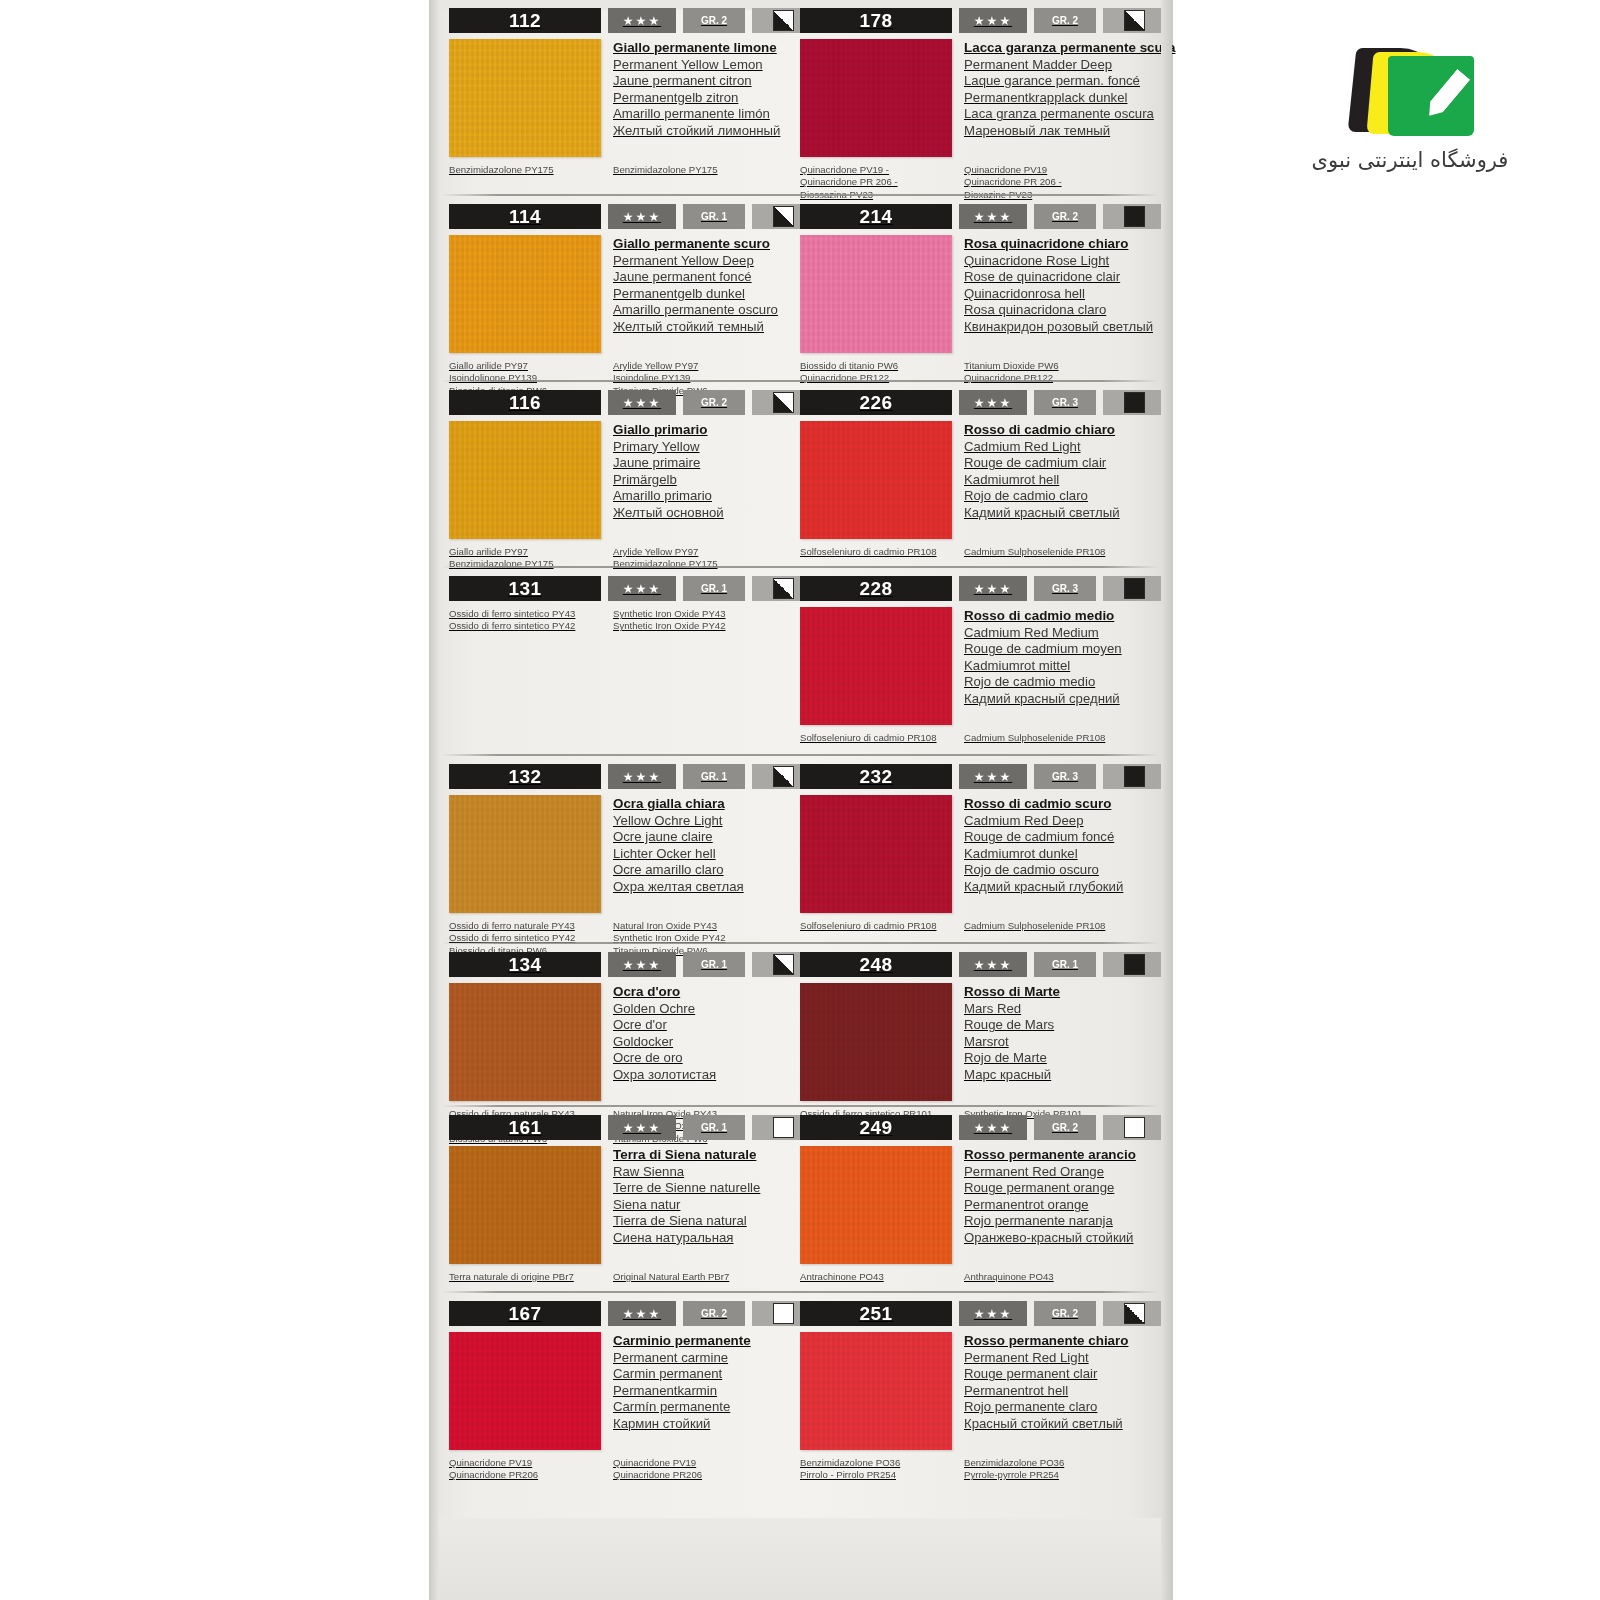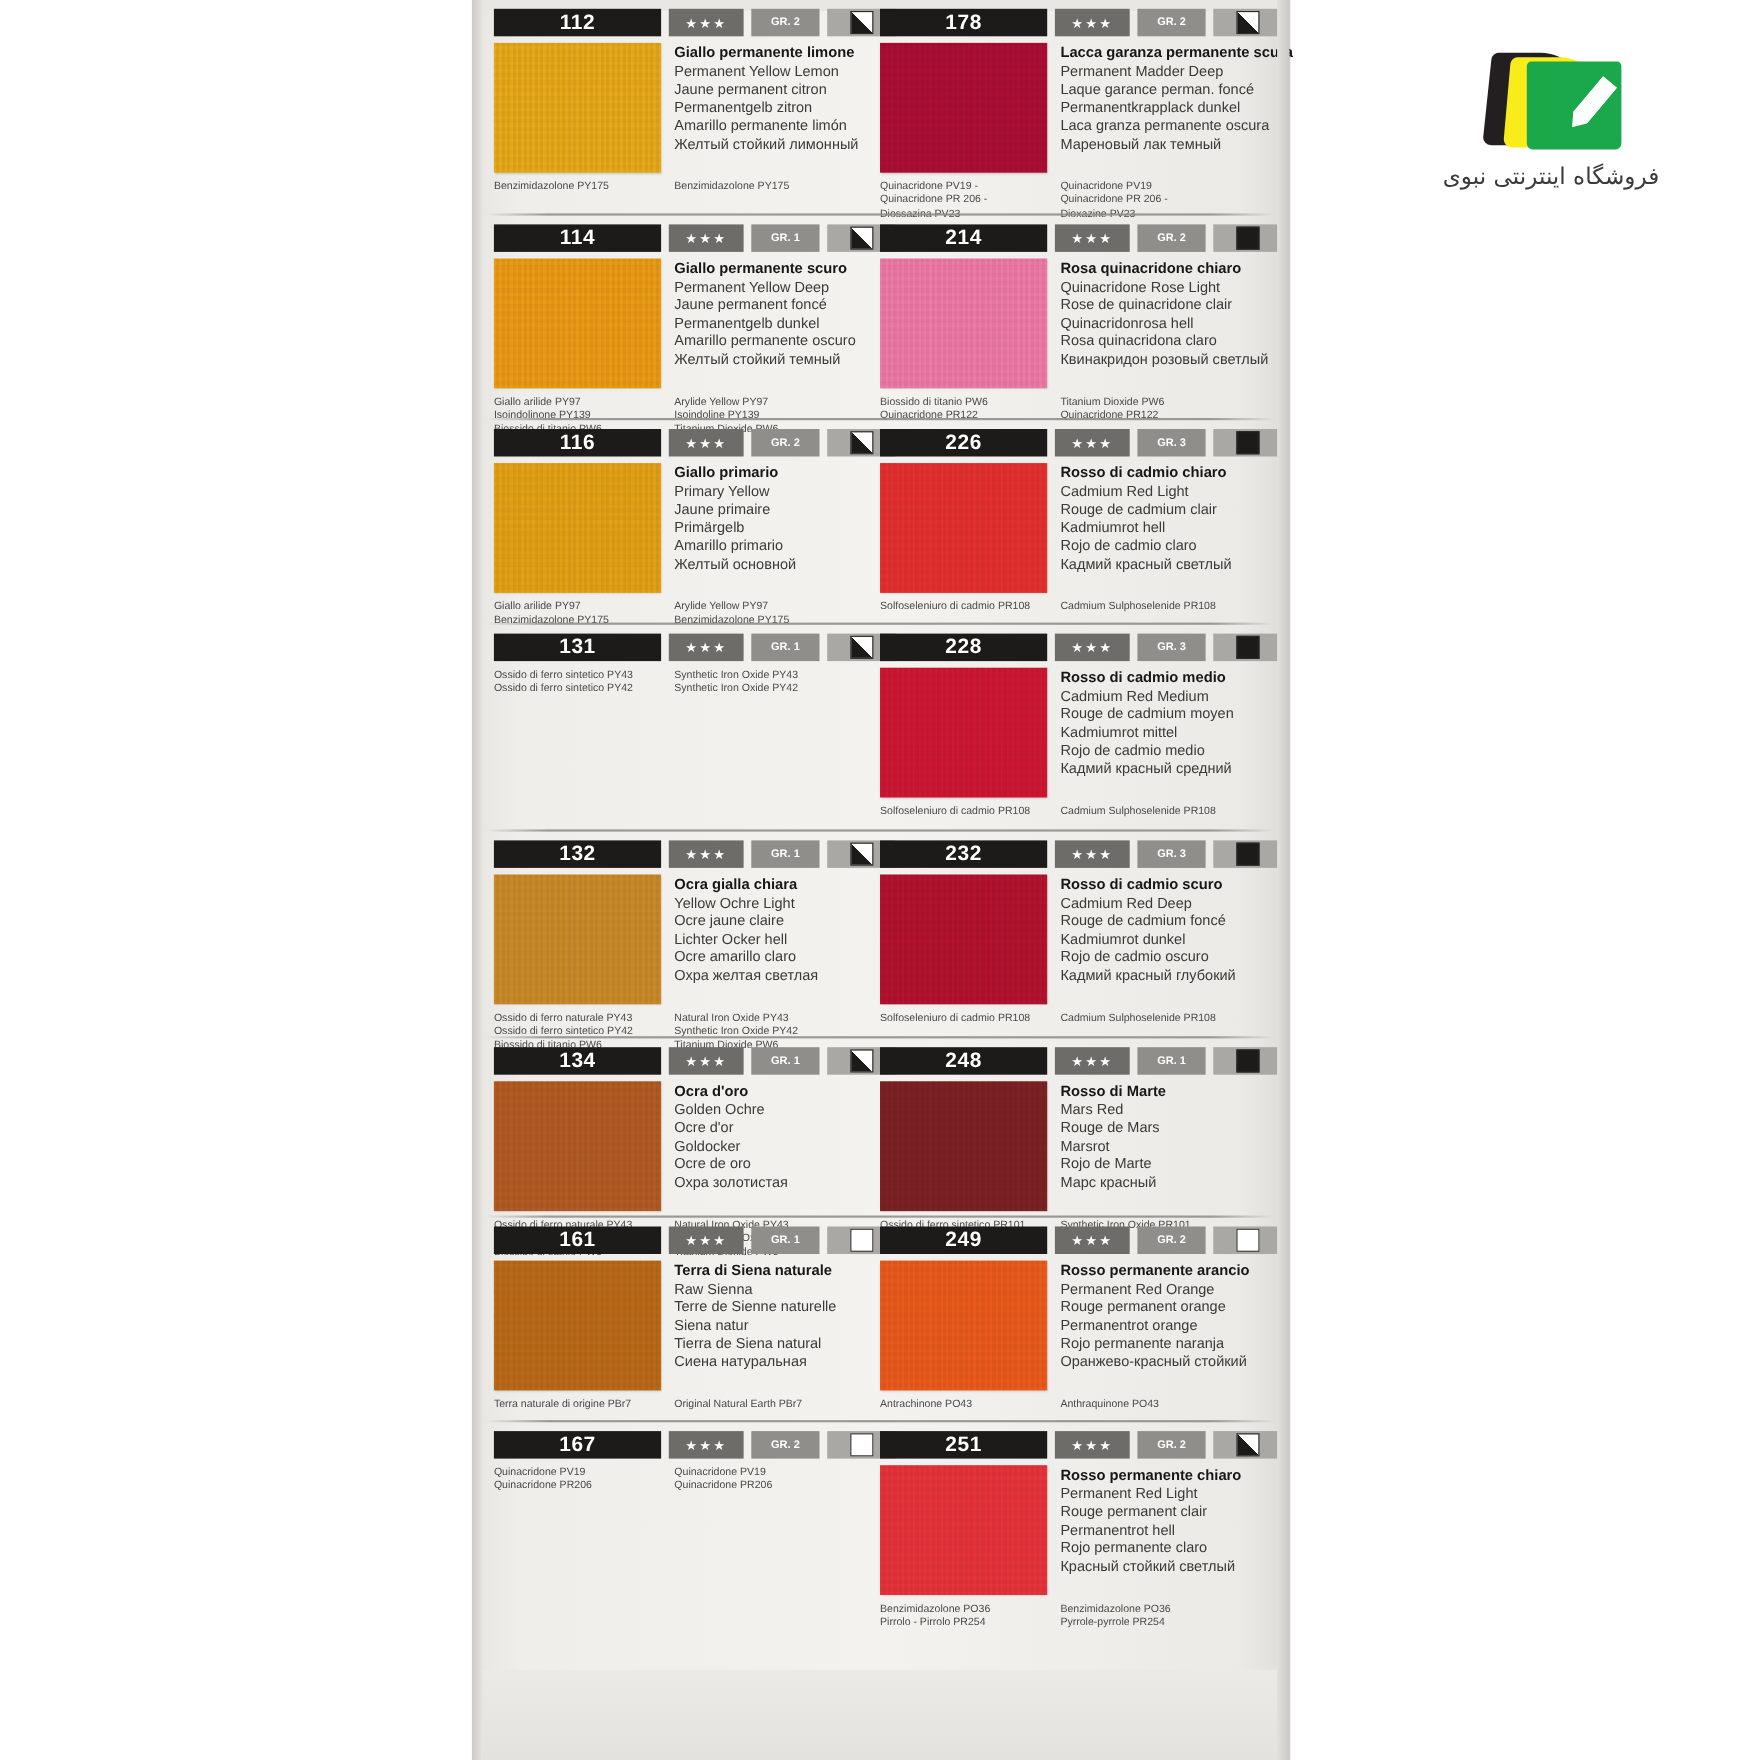--- a/index.html
+++ b/index.html
@@ -49,21 +49,21 @@
     font-family:"DejaVu Sans", sans-serif;
   }
 
   
   #grid{position:absolute;left:9px;top:0;width:722px;}
   .row{position:relative;display:flex;background:transparent;}
   .row .sep{
     position:absolute;left:2px;right:2px;bottom:0;height:2px;
     background:linear-gradient(90deg,rgba(150,148,143,.0),rgba(140,138,133,.85) 8%,rgba(140,138,133,.85) 92%,rgba(150,148,143,0));
   }
-  .cell{width:351px;position:relative;padding:8px 6px 4px 10px;box-sizing:border-box;}
+  .cell{width:351px;position:relative;padding:8px 6px 4px 10px;box-sizing:border-box;text-decoration:underline;}
   .cell.right{width:371px;}
 
   
   .hdr{display:flex;align-items:stretch;height:25px;width:100%;}
   .hdr .code{
     flex:0 0 152px;background:#1c1b1a;color:#ffffff;
     display:flex;align-items:center;justify-content:center;
     font-size:19px;font-weight:bold;letter-spacing:.5px;line-height:1;
     padding-bottom:1px;
   }
@@ -636,20 +636,33 @@
         <div class="cell left">
           <div class="hdr">
             <div class="code">167</div>
             <div class="gap"></div>
             <div class="stars">★★★</div>
             <div class="gap"></div>
             <div class="grade">GR. 2</div>
             <div class="gap"></div>
             <div class="opa">
               <span class="box"></span>
+            </div>
+          </div>
+          <div class="body">
+            <div class="swatch" style="background:#d81030">
+              <div class="tex"></div>
+            </div>
+            <div class="names">
+              <div class="it">Carminio permanente</div>
+              <div>Permanent carmine</div>
+              <div>Carmin permanent</div>
+              <div>Permanentkarmin</div>
+              <div>Carmín permanente</div>
+              <div>Кармин стойкий</div>
             </div>
           </div>
           <div class="pig">
             <div class="col c1">
               <div>Quinacridone PV19</div>
               <div>Quinacridone PR206</div>
             </div>
             <div class="col c2">
               <div>Quinacridone PV19</div>
               <div>Quinacridone PR206</div>

